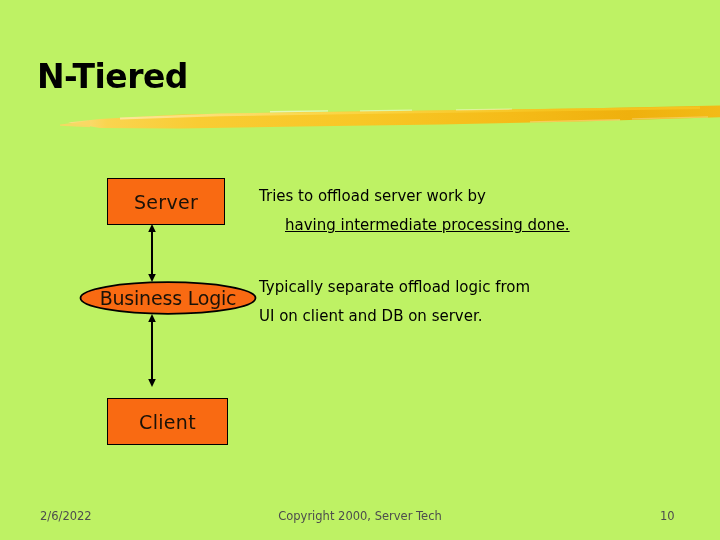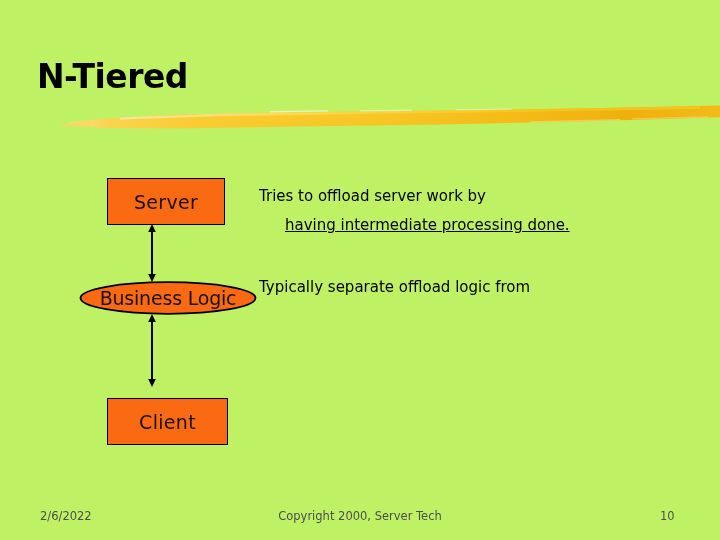--- a/index.html
+++ b/index.html
@@ -243,20 +243,21 @@
 
   </div>
 
   <div id="body-copy">
     <p class="body-para" id="para-offload">
       <span>Tries to offload server work by</span>
       <span class="indent-line">having intermediate processing done.</span>
     </p>
     <p class="body-para" id="para-separation">
       <span>Typically separate offload logic from</span>
+      <span style="display:block;">UI on client and DB on server.</span>
     </p>
   </div>
 
   <div id="footer">
     <div class="footer-text" id="footer-date">2/6/2022</div>
     <div class="footer-text" id="footer-copyright">Copyright 2000, Server Tech</div>
     <div class="footer-text" id="footer-page-number">10</div>
   </div>
 
 </div>

